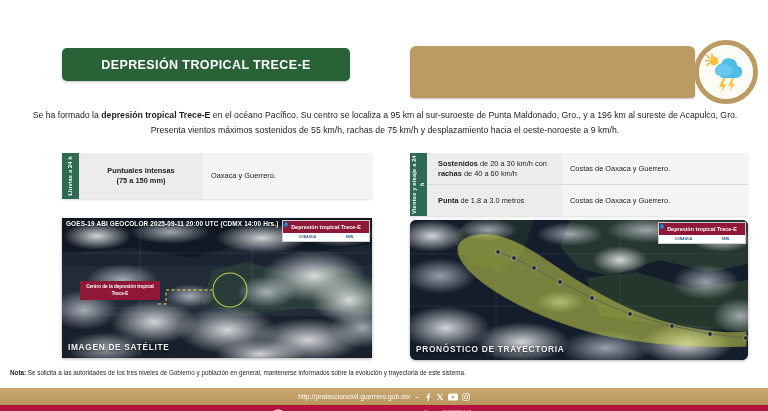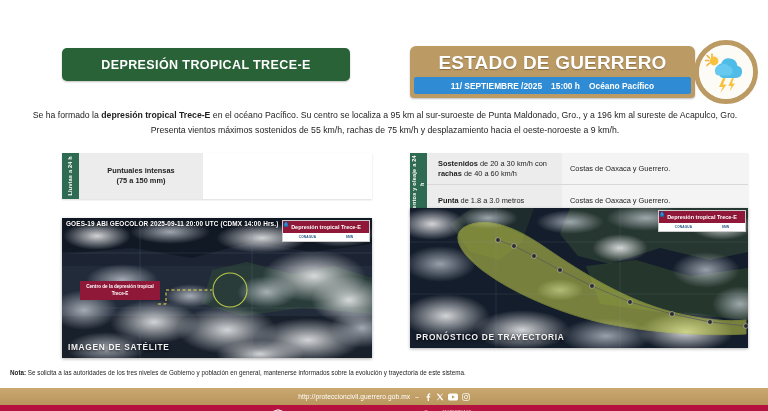--- a/index.html
+++ b/index.html
@@ -84,21 +84,21 @@
     display:flex;align-items:center;
     padding:2px 8px;box-sizing:border-box;
     font-size:7.4px;line-height:1.3;color:#1d1d1d;
   }
   .c-param b{font-weight:bold;}
 
   
   .panel{position:absolute;overflow:hidden;background:#6d28d9;
          box-shadow:0 1px 3px rgba(0,0,0,.3);}
   .panel-sat{left:62px;top:186px;width:310px;height:140px;}
-  .panel-tra{left:410px;top:176px;width:338px;height:140px;}
+  .panel-tra{left:410px;top:188px;width:338px;height:140px;border-radius:6px;}
   .panel svg{position:absolute;left:0;top:0;}
   .ov-time{
     position:absolute;left:4px;top:2px;
     color:#ffffff;font-size:6.4px;font-weight:bold;letter-spacing:.15px;
     text-shadow:0 0 3px rgba(0,0,0,.95);white-space:nowrap;
   }
   .ov-caption{
     position:absolute;left:6px;bottom:6px;
     color:#ffffff;font-size:8.3px;font-weight:bold;letter-spacing:.7px;
     text-shadow:0 1px 3px rgba(0,0,0,.95);white-space:nowrap;
@@ -172,26 +172,20 @@
 </head>
 <body>
 
 <div class="stage">
 
   <div class="hdr-left">
     <span>DEPRESIÓN  TROPICAL TRECE-E</span>
   </div>
 
   <div class="hdr-right">
-    <div class="title">ESTADO DE GUERRERO</div>
-    <div class="datebar">
-      <span>11/ SEPTIEMBRE /2025</span>
-      <span>15:00 h</span>
-      <span>Océano Pacífico</span>
-    </div>
   </div>
 
   <div class="badge">
     <svg width="54" height="54" viewBox="0 0 54 54">
       <circle cx="27" cy="27" r="27" fill="#fdfbf5"></circle>
       <g stroke="#f2b33d" stroke-width="1.6" stroke-linecap="round">
         <line x1="13" y1="9" x2="13" y2="12.5"></line>
         <line x1="6.5" y1="15.5" x2="9.8" y2="15.5"></line>
         <line x1="8" y1="10.5" x2="10.4" y2="12.8"></line>
         <line x1="8" y1="20.5" x2="10.4" y2="18.2"></line>
@@ -213,20 +207,21 @@
       <span>Lluvias a 24 h</span>
     </div>
     <div class="tbl-body">
       <div class="trow">
         <div class="c-param">
           <span>
             <b>Puntuales intensas</b><br>
             <b>(75 a 150 mm)</b>
           </span>
         </div>
+        <div class="c-zone">Oaxaca y Guerrero.</div>
       </div>
     </div>
   </div>
 
   <div class="tbl tbl-right">
     <div class="vhead">
       <span>Vientos y oleaje a 24 h</span>
     </div>
     <div class="tbl-body">
       <div class="trow">

